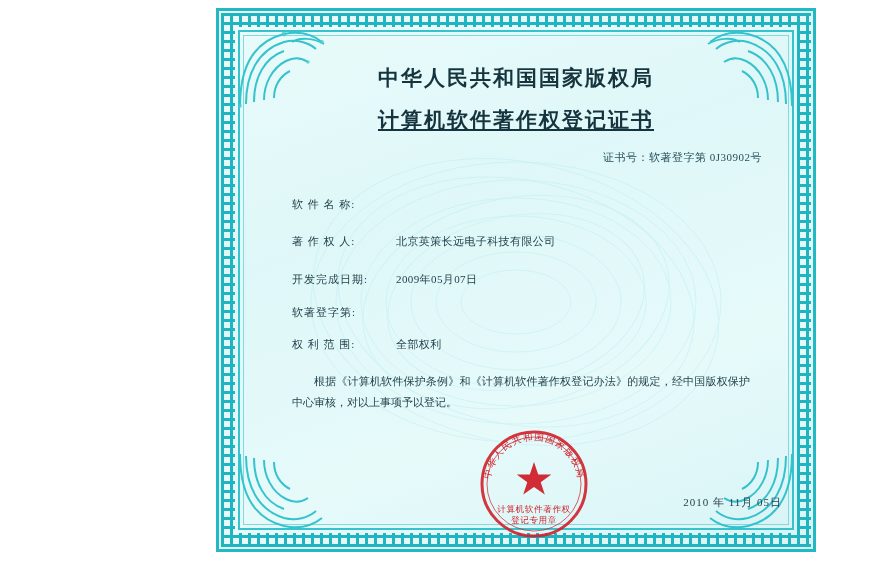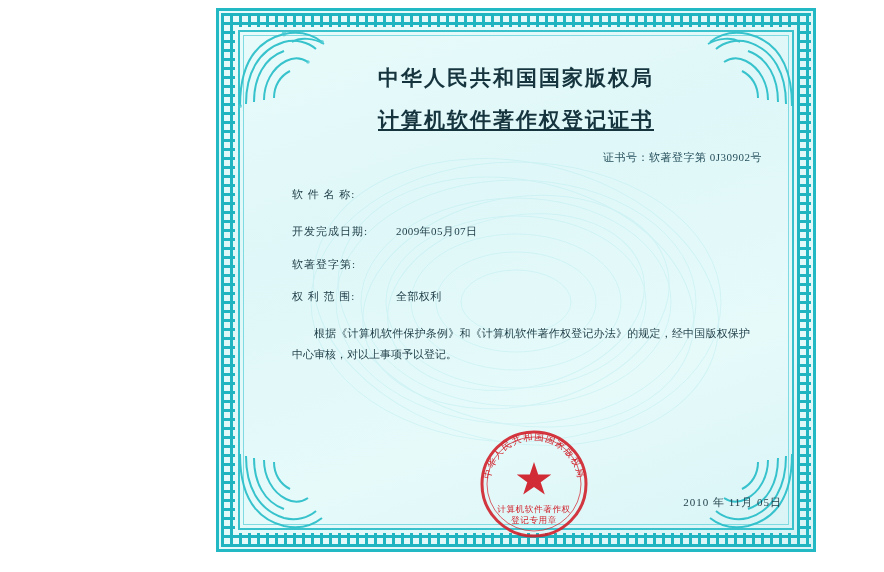--- a/index.html
+++ b/index.html
@@ -127,21 +127,21 @@
   .cert-no {
     margin-top: 16px;
     text-align: right;
     padding-right: 14px;
     font-size: 11px;
     color: #26505c;
     letter-spacing: .5px;
   }
 
   .fields {
-    margin-top: 22px;
+    margin-top: 32px;
     padding-left: 36px;
     padding-right: 20px;
   }
   .row {
     display: flex;
     align-items: flex-start;
     margin-bottom: 13px;
     font-size: 11px;
     color: #1d3c46;
   }
@@ -281,20 +281,24 @@
       <div class="title-sub">计算机软件著作权登记证书</div>
 
       <div class="cert-no">证书号：软著登字第 0J30902号</div>
 
       <div class="fields">
 
         <div class="row gap-lg">
           <div class="label">软 件 名 称:</div>
         </div>
 
+        <div class="row gap-lg">
+          <div class="label">著 作 权 人:</div>
+          <div class="value">北京英策长远电子科技有限公司</div>
+        </div>
 
         <div class="row gap-md">
           <div class="label">开发完成日期:</div>
           <div class="value">2009年05月07日</div>
         </div>
 
 
         <div class="row gap-md">
           <div class="label">软著登字第:</div>
         </div>

